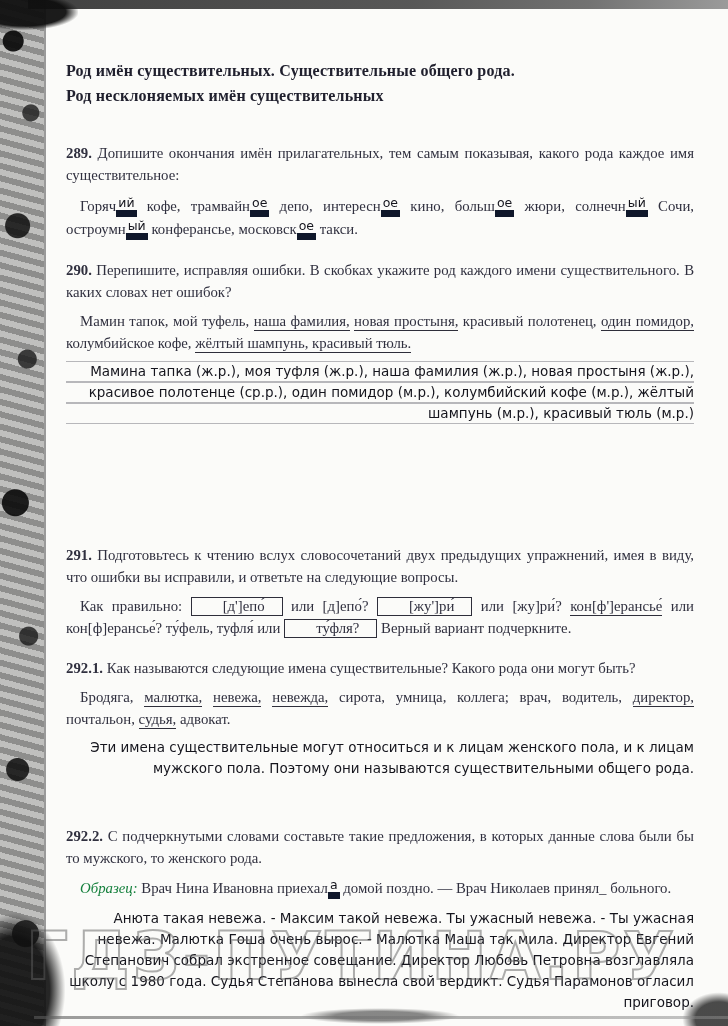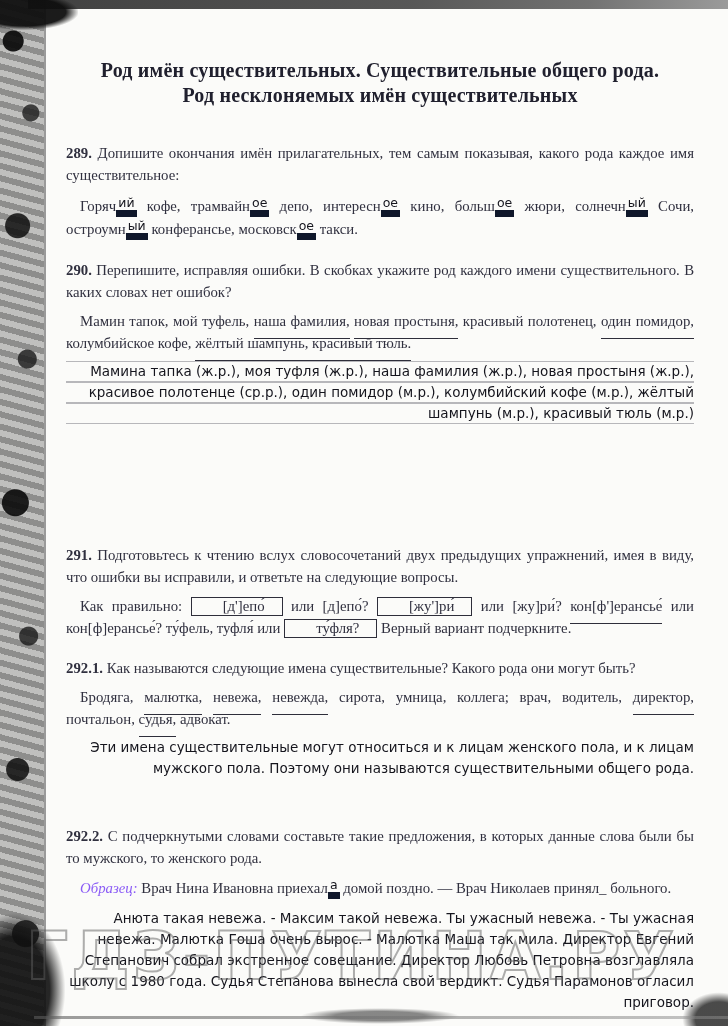--- a/index.html
+++ b/index.html
@@ -61,43 +61,43 @@
     color:transparent;-webkit-text-stroke:2px rgba(95,95,95,.5);
     pointer-events:none;z-index:5;
   }
   
   .content{
     position:absolute;left:46px;top:0;right:0;
     padding:58px 34px 0 20px;
     z-index:2;
   }
   .title{
-    text-align:center;font-weight:bold;font-size:20px;line-height:25px;
+    text-align:left;font-weight:bold;font-size:16px;line-height:25px;
     color:#20202e;letter-spacing:.2px;
     font-family:"Liberation Serif",serif;
   }
   .para{font-size:14.8px;line-height:22px;text-align:justify}
   .indent{text-indent:14px}
   .exnum{font-weight:bold}
   .hw{
     font-family:"DejaVu Sans",sans-serif;
     font-size:13.5px;line-height:21px;color:#15151d;
     text-align:right;
   }
   .ruled{
     background-image:repeating-linear-gradient(to bottom, transparent 0 19.5px, rgba(100,100,110,.45) 19.5px 21px);
     background-position:0 1px;
   }
   .hw-end{
     font-family:"DejaVu Sans",sans-serif;font-size:12.5px;color:#15151d;
     position:relative;top:-4px;border-bottom:7px solid #0f172a;padding:0 2px;
   }
-  .hand-underline{border-bottom:1.5px solid #2e2e3a;padding-bottom:9px}
+  .hand-underline{border-bottom:1.5px solid #2e2e3a;padding-bottom:1px}
   .hand-box{border:1.5px solid #2e2e3a;padding:0 17px;display:inline-block;line-height:17px}
-  .sample-label{font-style:italic;color:#8b5cf6}
+  .sample-label{font-style:italic;color:#15803d}
   .pageno{margin-top:22px;text-align:center;font-size:16.5px;color:#26262f;position:relative;z-index:6}
   
   .t-289{margin-top:34px}
   .a-289{margin-top:9px}
   .t-290{margin-top:18px}
   .w-290{margin-top:7px}
   .a-290{margin-top:7px}
   .t-291{margin-top:120px}
   .q-291{margin-top:7px}
   .t-2921{margin-top:18px}

